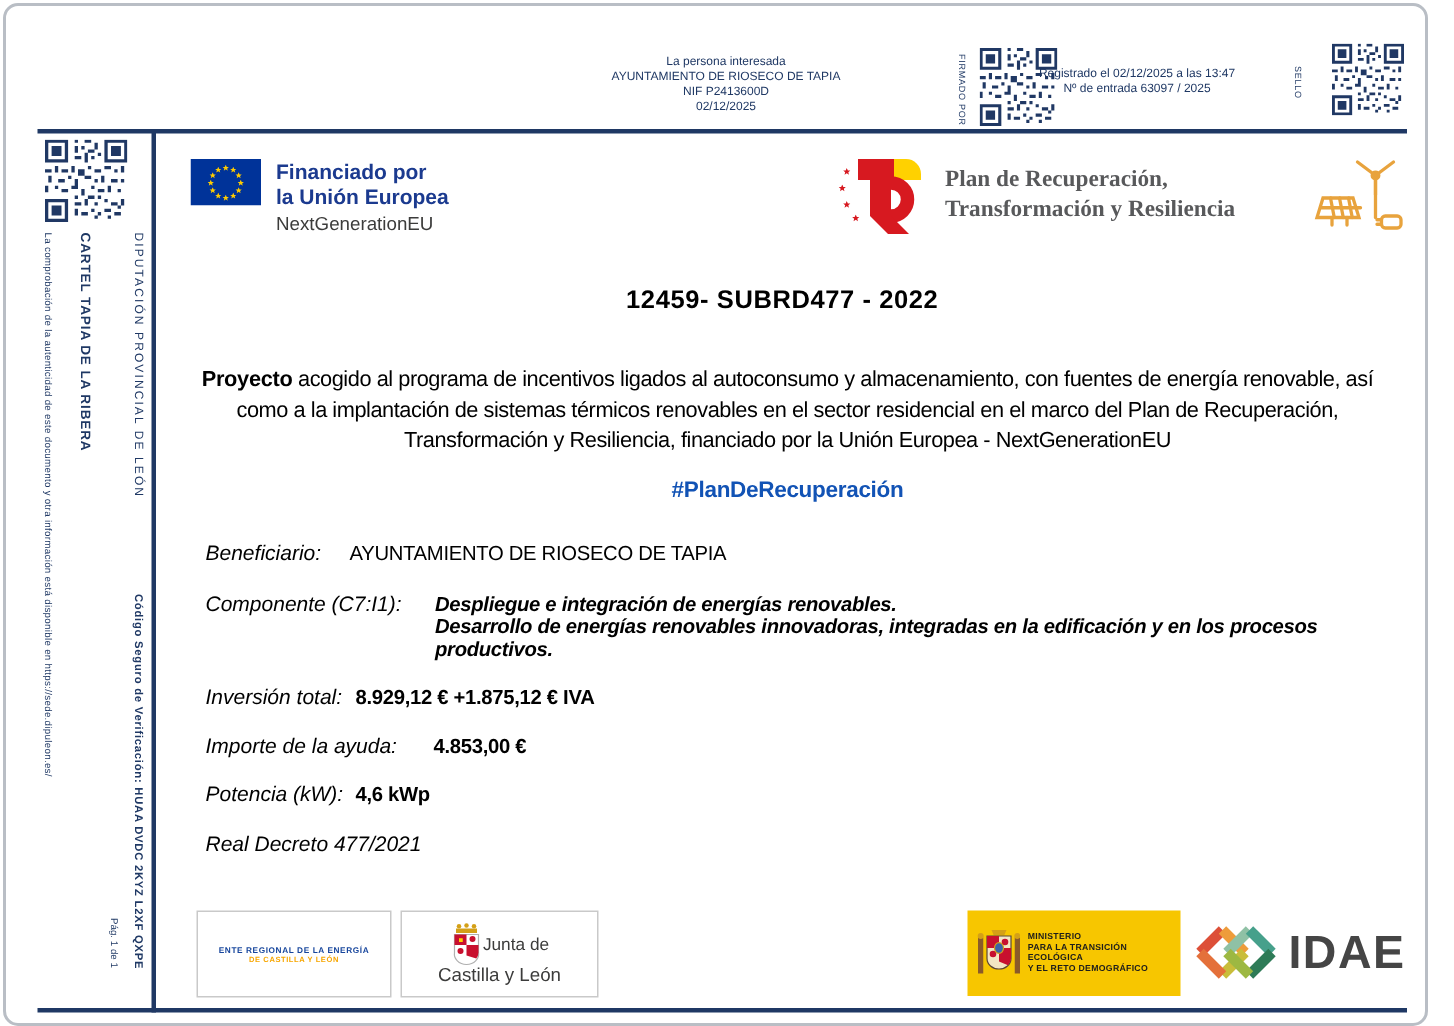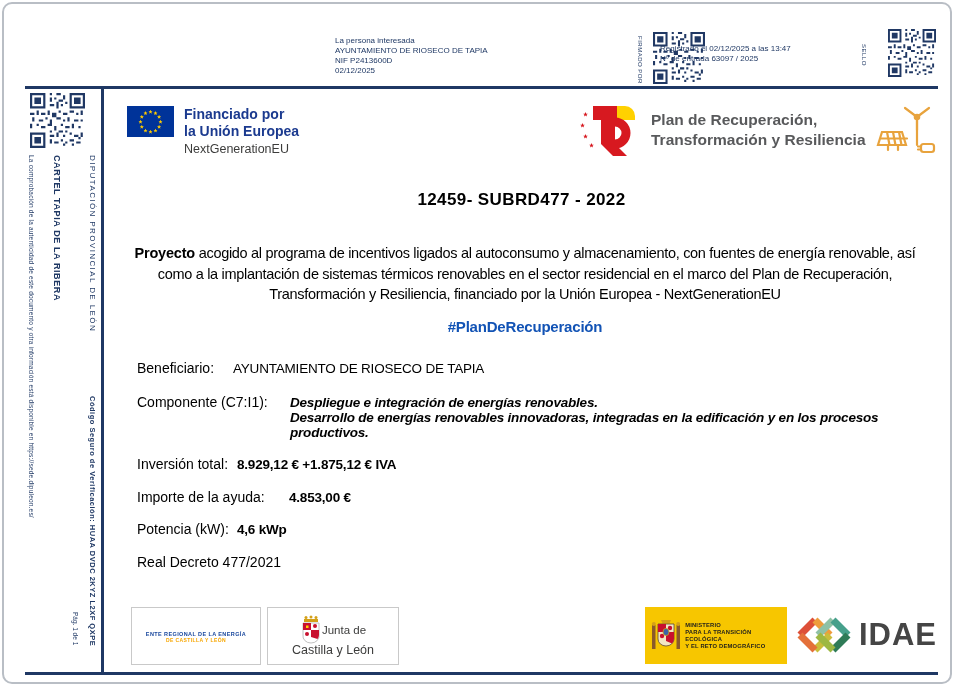--- a/index.html
+++ b/index.html
@@ -7,51 +7,51 @@
     position:relative;width:969px;height:684px;overflow:hidden;
     background:#ffffff;font-family:"Liberation Sans",sans-serif;color:#000;
   }
   .page-frame{
     position:absolute;left:2px;top:2px;width:946px;height:678px;
     border:2px solid #b9bec5;border-radius:10px;background:#fff;
   }
   
   .vtext{writing-mode:vertical-rl;position:absolute;color:#1F3864;white-space:nowrap;}
   
-  .stamp-lines{position:absolute;text-align:left;color:#1F3864;font-size:8px;line-height:10px;}
+  .stamp-lines{position:absolute;text-align:center;color:#1F3864;font-size:8px;line-height:10px;}
   .qr{position:absolute;color:#203864;}
   .qr svg{display:block;width:100%;height:100%;}
   .vlabel{font-size:6px;letter-spacing:.5px;}
   
   .rule-h{position:absolute;background:#1F3864;height:3px;}
   .rule-v{position:absolute;background:#1F3864;width:3px;}
   
   .sb-org{left:88px;top:155px;font-size:8px;letter-spacing:1.4px;font-weight:500;}
   .sb-title{left:52px;top:155px;font-size:9px;font-weight:bold;letter-spacing:.6px;}
   .sb-note{left:28px;top:155px;font-size:6.5px;letter-spacing:.2px;}
   .sb-csv{left:88px;top:396px;font-size:7.5px;font-weight:600;letter-spacing:.5px;}
   .sb-page{left:72px;top:612px;font-size:6.5px;}
   
   .eu-logo{position:absolute;left:127px;top:106px;display:flex;gap:10px;}
   .eu-text .l1,.eu-text .l2{font-weight:bold;color:#1b3a8f;font-size:14px;line-height:17px;}
   .eu-text .l3{color:#3c3c3b;font-size:12.5px;line-height:17px;margin-top:1px;}
   
-  .prtr{position:absolute;left:579px;top:100px;display:flex;align-items:center;gap:12px;}
+  .prtr{position:absolute;left:558px;top:100px;display:flex;align-items:center;gap:12px;font-family:Liberation Serif, serif;}
   .prtr-text{font-weight:bold;color:#58595B;font-size:15.5px;line-height:20px;}
   .energy-icon{position:absolute;left:874px;top:102px;}
   
   .ref-title{position:absolute;left:103px;top:190px;width:837px;text-align:center;
     font-size:17px;font-weight:bold;letter-spacing:.4px;}
   .intro{position:absolute;left:125px;top:243px;width:800px;text-align:center;
     font-size:14.5px;line-height:20.5px;letter-spacing:-0.3px;}
   .intro b{letter-spacing:-0.2px;}
   .hashtag{position:absolute;left:125px;top:318px;width:800px;text-align:center;
     font-size:15px;font-weight:bold;color:#1253B5;letter-spacing:-0.2px;}
   .field{position:absolute;display:flex;align-items:baseline;left:137px;}
-  .flabel{font-size:14px;flex:0 0 auto;}
+  .flabel{font-style:italic;font-size:14px;flex:0 0 auto;}
   .fvalue{font-size:13.5px;letter-spacing:-0.2px;}
   .fvalue.bold{font-weight:bold;}
   .f-ben .flabel{width:96px;}
   .f-com .flabel{width:153px;}
   .f-inv .flabel{width:100px;}
   .f-imp .flabel{width:152px;}
   .f-pot .flabel{width:100px;}
   .com-val{width:645px;font-weight:bold;font-style:italic;}
   .com-val span{display:block;}
   

